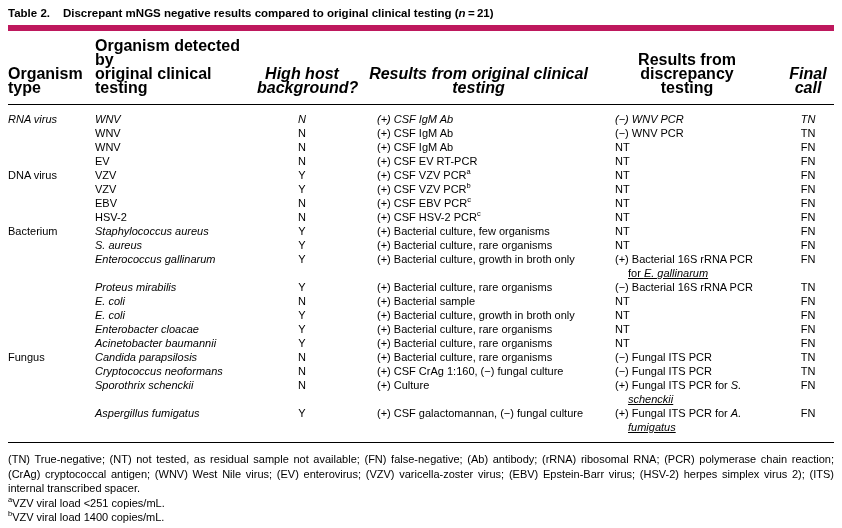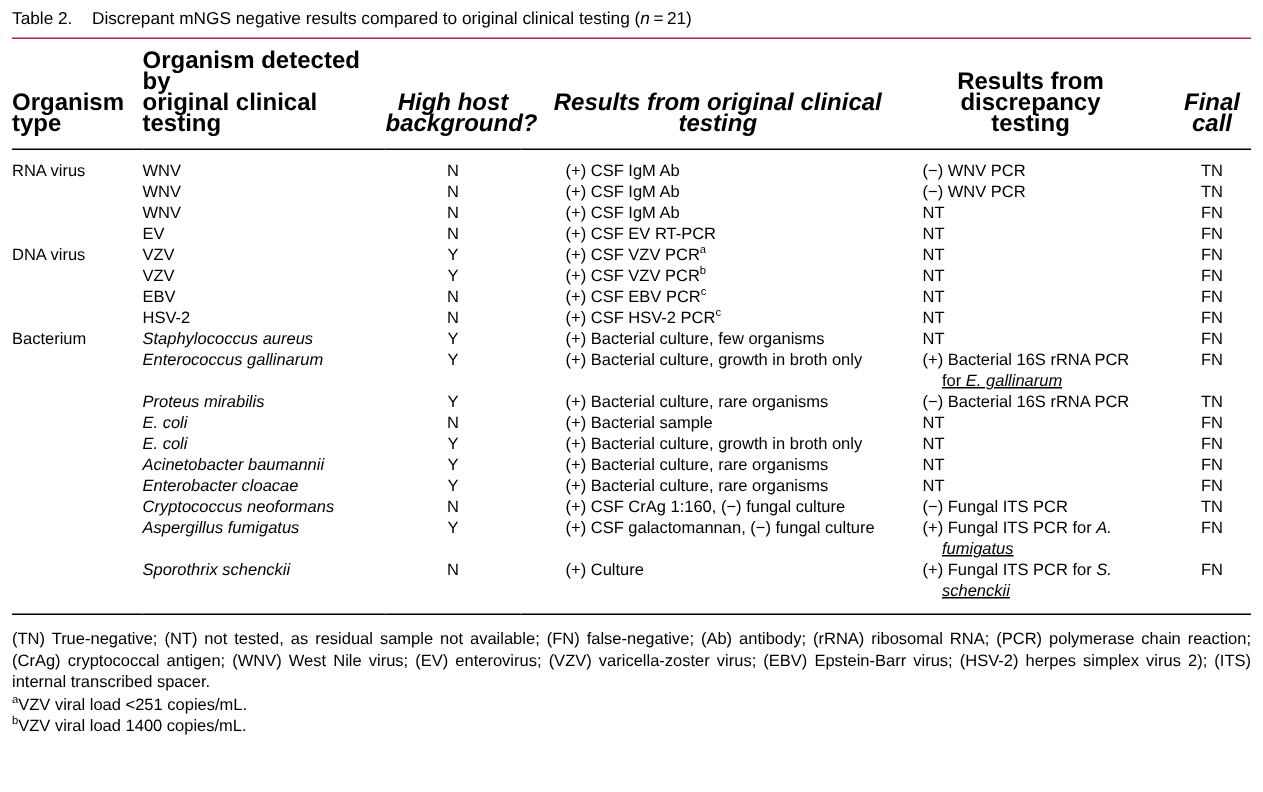--- a/index.html
+++ b/index.html
@@ -5,23 +5,23 @@
   html, body { margin: 0; padding: 0; }
   body {
     width: 842px; height: 528px; overflow: hidden;
     background: #ffffff; color: #000000;
     font-family: "Liberation Sans", sans-serif;
   }
   .page { box-sizing: border-box; width: 842px; height: 528px; padding: 3px 8px 0 8px; }
 
   
   .title-row {
-    font-size: 11.5px; font-weight: 400; line-height: 15px;
+    font-size: 11.5px; font-weight: 700; line-height: 15px;
     padding: 3px 0 4px 0;
-    border-bottom: 1px solid #be185d;
+    border-bottom: 6px solid #be185d;
   }
   .title-label { margin-right: 13px; }
   .it { font-style: italic; }
 
   
   table.tbl {
     width: 826px; border-collapse: collapse; table-layout: fixed;
     font-size: 11px; line-height: 14px; color: #000;
     border-bottom: 1.5px solid #000;
   }
@@ -35,21 +35,21 @@
   thead th {
     font-weight: 700; font-size: 16px; line-height: 14px;
     vertical-align: bottom; padding: 8px 0 9px 0;
     border-bottom: 1.5px solid #000;
   }
   thead th.c1, thead th.c2 { text-align: left; }
   thead th.c3, thead th.c4, thead th.c6 { text-align: center; font-style: italic; }
   thead th.c5 { text-align: center; padding-right: 18px; }
 
   tbody td { vertical-align: top; padding: 0; }
-  tbody tr:first-child td { padding-top: 7px; }
+  tbody tr:first-child td { padding-top: 7px; font-style: italic; }
   tbody tr:last-child td { padding-bottom: 8px; }
   td.c1, td.c2 { text-align: left; }
   td.c3 { text-align: center; }
   td.c4 { text-align: left; padding-left: 30px; white-space: nowrap; }
   td.c5 { text-align: left; padding-left: 5px; white-space: nowrap; }
   td.c6 { text-align: center; }
   td.c5 .cont { padding-left: 13px; text-decoration: underline; }
 
   sup { font-size: 7.5px; vertical-align: super; line-height: 0; }
   sub { font-size: 7.5px; vertical-align: sub; line-height: 0; }
@@ -189,20 +189,30 @@
           <td class="c2"><span class="it">Staphylococcus aureus</span></td>
           <td class="c3">Y</td>
           <td class="c4"><span>(+) Bacterial culture, few organisms</span></td>
           <td class="c5">
             <div><span>NT</span></div>
           </td>
           <td class="c6">FN</td>
         </tr>
         <tr>
           <td class="c1"></td>
+          <td class="c2"><span class="it">S. aureus</span></td>
+          <td class="c3">Y</td>
+          <td class="c4"><span>(+) Bacterial culture, rare organisms</span></td>
+          <td class="c5">
+            <div><span>NT</span></div>
+          </td>
+          <td class="c6">FN</td>
+        </tr>
+        <tr>
+          <td class="c1"></td>
           <td class="c2"><span class="it">Enterococcus gallinarum</span></td>
           <td class="c3">Y</td>
           <td class="c4"><span>(+) Bacterial culture, growth in broth only</span></td>
           <td class="c5">
             <div><span>(+) Bacterial 16S rRNA PCR</span></div>
             <div class="cont"><span>for </span><span class="it">E. gallinarum</span></div>
           </td>
           <td class="c6">FN</td>
         </tr>
         <tr>
@@ -230,67 +240,77 @@
           <td class="c2"><span class="it">E. coli</span></td>
           <td class="c3">Y</td>
           <td class="c4"><span>(+) Bacterial culture, growth in broth only</span></td>
           <td class="c5">
             <div><span>NT</span></div>
           </td>
           <td class="c6">FN</td>
         </tr>
         <tr>
           <td class="c1"></td>
+          <td class="c2"><span class="it">Enterobacter cloacae</span></td>
+          <td class="c3">Y</td>
+          <td class="c4"><span>(+) Bacterial culture, rare organisms</span></td>
+          <td class="c5">
+            <div><span>NT</span></div>
+          </td>
+          <td class="c6">FN</td>
+        </tr>
+        <tr>
+          <td class="c1"></td>
           <td class="c2"><span class="it">Acinetobacter baumannii</span></td>
           <td class="c3">Y</td>
           <td class="c4"><span>(+) Bacterial culture, rare organisms</span></td>
           <td class="c5">
             <div><span>NT</span></div>
           </td>
           <td class="c6">FN</td>
         </tr>
         <tr>
-          <td class="c1"></td>
-          <td class="c2"><span class="it">Enterobacter cloacae</span></td>
-          <td class="c3">Y</td>
-          <td class="c4"><span>(+) Bacterial culture, rare organisms</span></td>
-          <td class="c5">
-            <div><span>NT</span></div>
-          </td>
-          <td class="c6">FN</td>
+          <td class="c1">Fungus</td>
+          <td class="c2"><span class="it">Candida parapsilosis</span></td>
+          <td class="c3">N</td>
+          <td class="c4"><span>(+) Bacterial culture, rare organisms</span></td>
+          <td class="c5">
+            <div><span>(−) Fungal ITS PCR</span></div>
+          </td>
+          <td class="c6">TN</td>
         </tr>
         <tr>
           <td class="c1"></td>
           <td class="c2"><span class="it">Cryptococcus neoformans</span></td>
           <td class="c3">N</td>
           <td class="c4"><span>(+) CSF CrAg 1:160, (−) fungal culture</span></td>
           <td class="c5">
             <div><span>(−) Fungal ITS PCR</span></div>
           </td>
           <td class="c6">TN</td>
+        </tr>
+        <tr>
+          <td class="c1"></td>
+          <td class="c2"><span class="it">Sporothrix schenckii</span></td>
+          <td class="c3">N</td>
+          <td class="c4"><span>(+) Culture</span></td>
+          <td class="c5">
+            <div><span>(+) Fungal ITS PCR for </span><span class="it">S.</span></div>
+            <div class="cont"><span class="it">schenckii</span></div>
+          </td>
+          <td class="c6">FN</td>
         </tr>
         <tr>
           <td class="c1"></td>
           <td class="c2"><span class="it">Aspergillus fumigatus</span></td>
           <td class="c3">Y</td>
           <td class="c4"><span>(+) CSF galactomannan, (−) fungal culture</span></td>
           <td class="c5">
             <div><span>(+) Fungal ITS PCR for </span><span class="it">A.</span></div>
             <div class="cont"><span class="it">fumigatus</span></div>
-          </td>
-          <td class="c6">FN</td>
-        </tr>
-        <tr>
-          <td class="c1"></td>
-          <td class="c2"><span class="it">Sporothrix schenckii</span></td>
-          <td class="c3">N</td>
-          <td class="c4"><span>(+) Culture</span></td>
-          <td class="c5">
-            <div><span>(+) Fungal ITS PCR for </span><span class="it">S.</span></div>
-            <div class="cont"><span class="it">schenckii</span></div>
           </td>
           <td class="c6">FN</td>
         </tr>
       </tbody>
   </table>
 
   <div class="footnotes">
       <div class="fn fn-main"><span>(TN) True-negative; (NT) not tested, as residual sample not available; (FN) false-negative; (Ab) antibody; (rRNA) ribosomal RNA; (PCR) polymerase chain reaction; (CrAg) cryptococcal antigen; (WNV) West Nile virus; (EV) enterovirus; (VZV) varicella-zoster virus; (EBV) Epstein-Barr virus; (HSV-2) herpes simplex virus 2); (ITS) internal transcribed spacer.</span></div>
       <div class="fn"><sup>a</sup><span>VZV viral load &lt;251 copies/mL.</span></div>
       <div class="fn"><sup>b</sup><span>VZV viral load 1400 copies/mL.</span></div>

